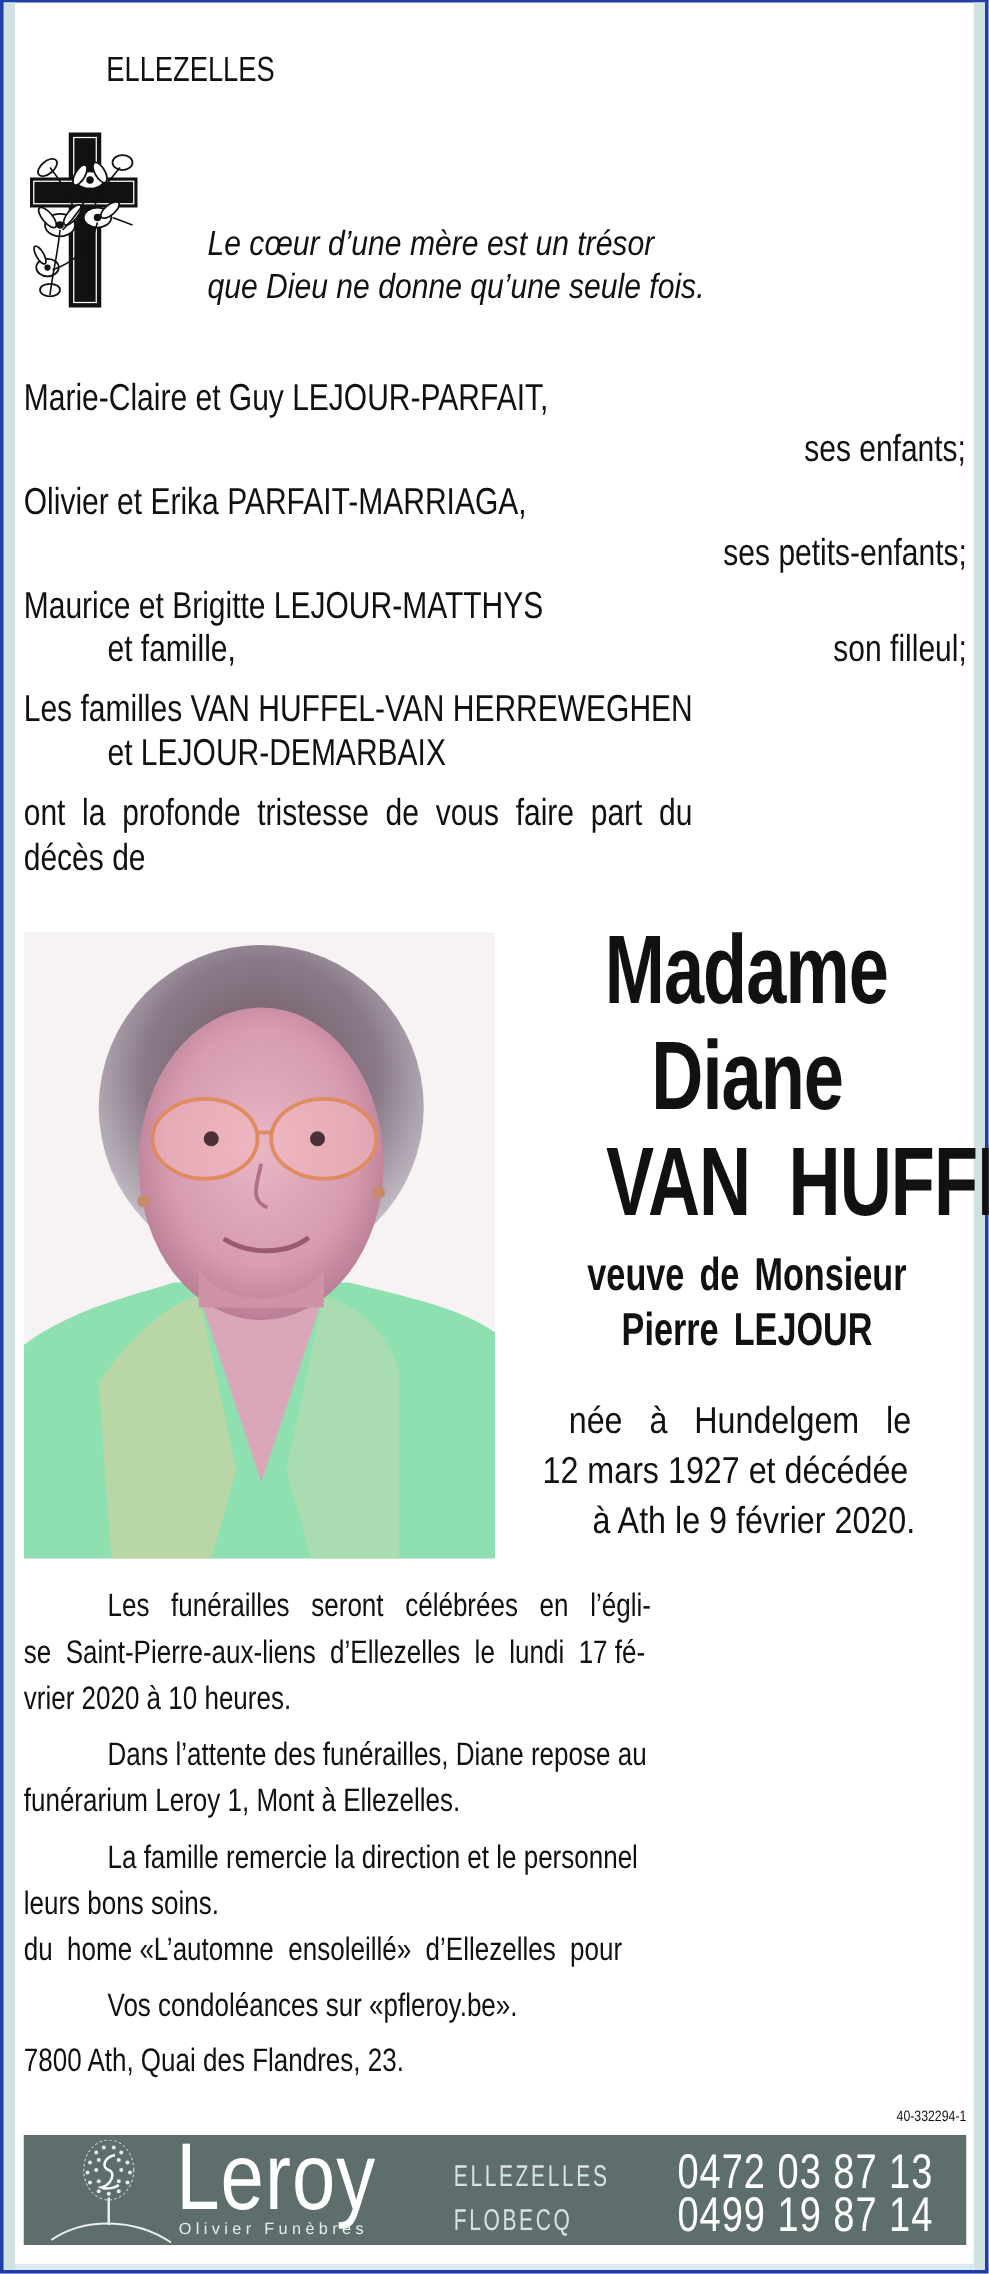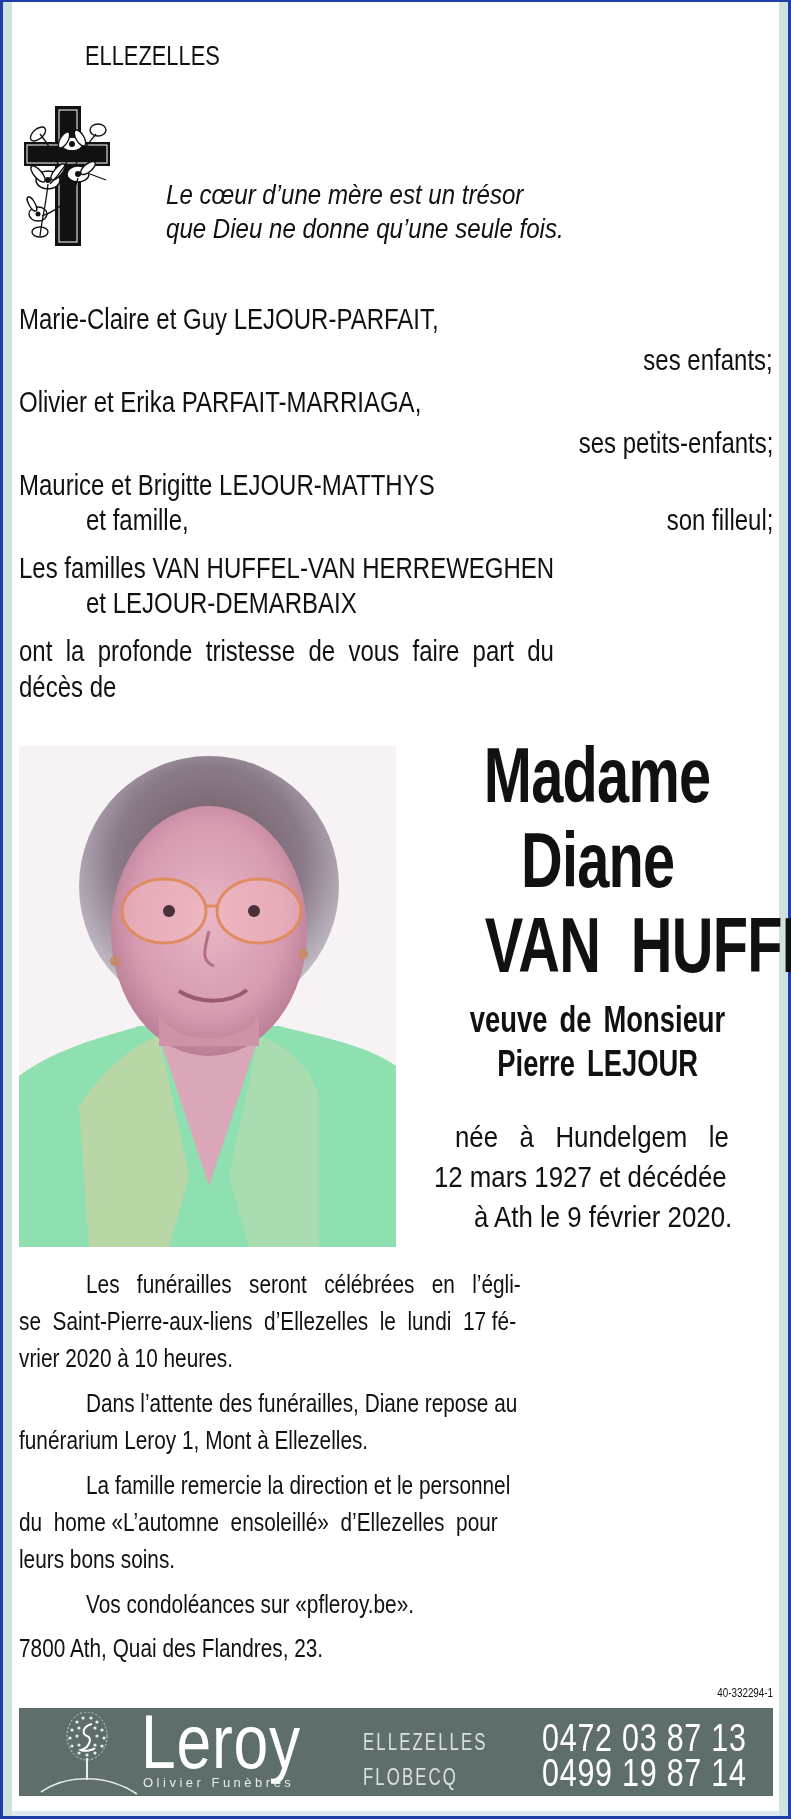--- a/index.html
+++ b/index.html
@@ -226,22 +226,22 @@
   <div class="ln"><span>vrier 2020 à 10 heures.</span></div>
 </div>
 
 <div class="abs para" style="top:1385px;">
   <div class="ln ind"><span>Dans l’attente des funérailles, Diane repose au</span></div>
   <div class="ln"><span>funérarium Leroy 1, Mont à Ellezelles.</span></div>
 </div>
 
 <div class="abs para" style="top:1467px;">
   <div class="ln ind"><span>La famille remercie la direction et le personnel</span></div>
+  <div class="ln"><span>leurs bons soins.</span></div>
   <div class="ln"><span style="white-space:pre">du  home «L’automne  ensoleillé»  d’Ellezelles  pour</span></div>
-  <div class="ln"><span>leurs bons soins.</span></div>
 </div>
 
 <div class="abs para" style="top:1586px;">
   <div class="ln ind"><span>Vos condoléances sur «pfleroy.be».</span></div>
 </div>
 
 <div class="abs para" style="top:1630px;">
   <div class="ln"><span>7800 Ath, Quai des Flandres, 23.</span></div>
 </div>
 

